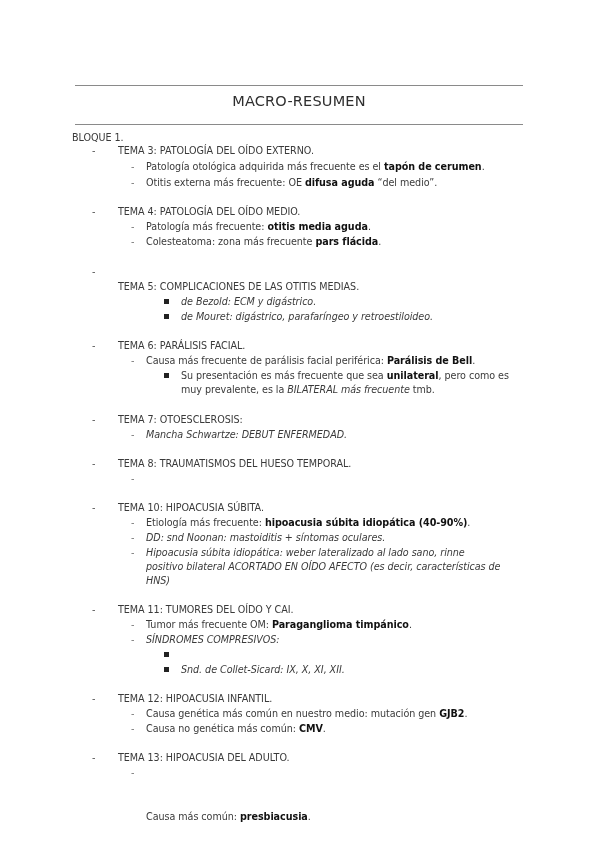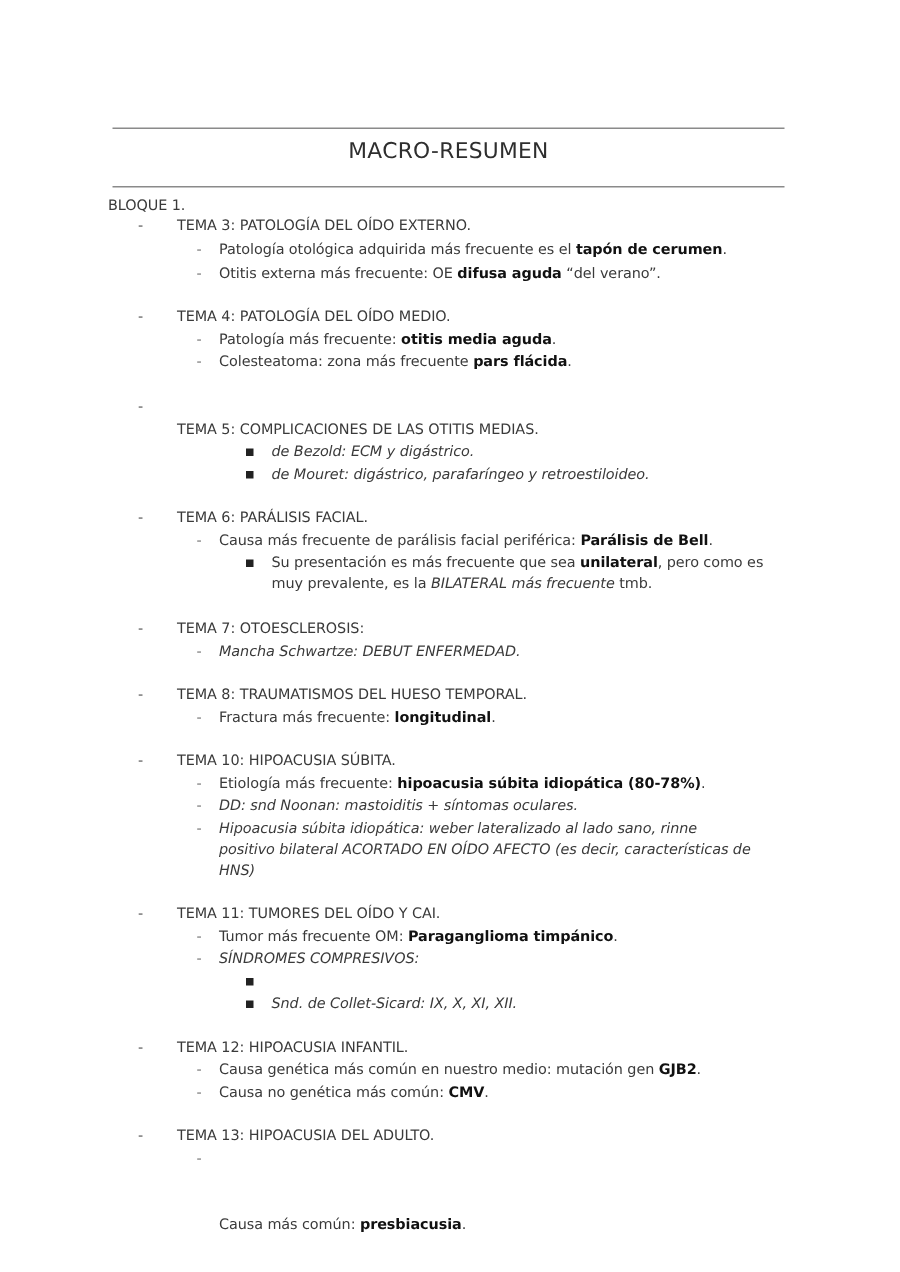--- a/index.html
+++ b/index.html
@@ -29,21 +29,21 @@
   <div class="title">MACRO-RESUMEN</div>
   <div class="rule" style="top:124px"></div>
 
   <div class="line l0" style="top:131px">BLOQUE 1.</div>
 
   <span class="dash1" style="top:144px">-</span>
   <div class="line l1" style="top:144px">TEMA 3: PATOLOGÍA DEL OÍDO EXTERNO.</div>
   <span class="dash2" style="top:160px">-</span>
   <div class="line l3t" style="top:160px"><span>Patología otológica adquirida más frecuente es el </span><b>tapón de cerumen</b><span>.</span></div>
   <span class="dash2" style="top:176px">-</span>
-  <div class="line l3t" style="top:176px"><span>Otitis externa más frecuente: OE </span><b>difusa aguda</b><span> “del verano”.</span></div>
+  <div class="line l3t" style="top:176px"><span>Otitis externa más frecuente: OE </span><b>difusa aguda</b><span> “del medio”.</span></div>
 
   <span class="dash1" style="top:205px">-</span>
   <div class="line l1" style="top:205px">TEMA 4: PATOLOGÍA DEL OÍDO MEDIO.</div>
   <span class="dash2" style="top:220px">-</span>
   <div class="line l3t" style="top:220px"><span>Patología más frecuente: </span><b>otitis media aguda</b><span>.</span></div>
   <span class="dash2" style="top:235px">-</span>
   <div class="line l3t" style="top:235px"><span>Colesteatoma: zona más frecuente </span><b>pars flácida</b><span>.</span></div>
 
   <span class="dash1" style="top:265px">-</span>
   <div class="line l1" style="top:280px">TEMA 5: COMPLICACIONES DE LAS OTITIS MEDIAS.</div>
@@ -62,26 +62,25 @@
   <div class="line l2t" style="top:383px"><span>muy prevalente, es la </span><i>BILATERAL más frecuente</i><span> tmb.</span></div>
 
   <span class="dash1" style="top:413px">-</span>
   <div class="line l1" style="top:413px">TEMA 7: OTOESCLEROSIS:</div>
   <span class="dash2" style="top:428px">-</span>
   <div class="line l3t" style="top:428px"><i>Mancha Schwartze: DEBUT ENFERMEDAD.</i></div>
 
   <span class="dash1" style="top:457px">-</span>
   <div class="line l1" style="top:457px">TEMA 8: TRAUMATISMOS DEL HUESO TEMPORAL.</div>
   <span class="dash2" style="top:472px">-</span>
-  <div class="line l3t" style="top:472px"><span>Fractura más frecuente: </span><b>longitudinal</b><span>.</span></div>
 
   <span class="dash1" style="top:501px">-</span>
   <div class="line l1" style="top:501px">TEMA 10: HIPOACUSIA SÚBITA.</div>
   <span class="dash2" style="top:516px">-</span>
-  <div class="line l3t" style="top:516px"><span>Etiología más frecuente: </span><b>hipoacusia súbita idiopática (80-78%)</b><span>.</span></div>
+  <div class="line l3t" style="top:516px"><span>Etiología más frecuente: </span><b>hipoacusia súbita idiopática (40-90%)</b><span>.</span></div>
   <span class="dash2" style="top:531px">-</span>
   <div class="line l3t" style="top:531px"><i>DD: snd Noonan: mastoiditis + síntomas oculares.</i></div>
   <span class="dash2" style="top:546px">-</span>
   <div class="line l3t" style="top:560px"><i>positivo bilateral ACORTADO EN OÍDO AFECTO (es decir, características de</i></div>
   <div class="line l3t" style="top:546px"><i>Hipoacusia súbita idiopática: weber lateralizado al lado sano, rinne</i></div>
   <div class="line l3t" style="top:574px"><i>HNS)</i></div>
 
   <span class="dash1" style="top:603px">-</span>
   <div class="line l1" style="top:603px">TEMA 11: TUMORES DEL OÍDO Y CAI.</div>
   <span class="dash2" style="top:618px">-</span>

